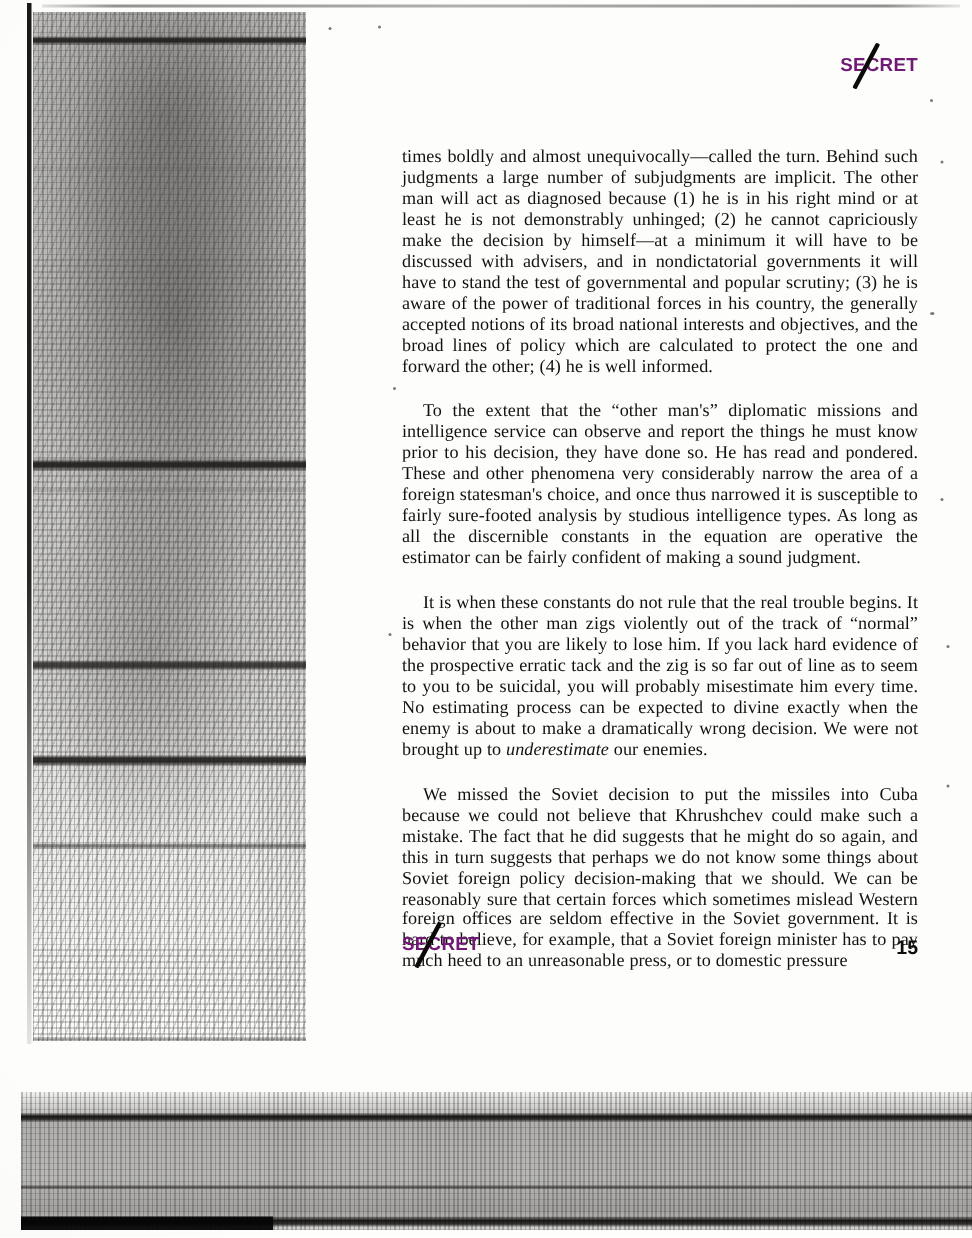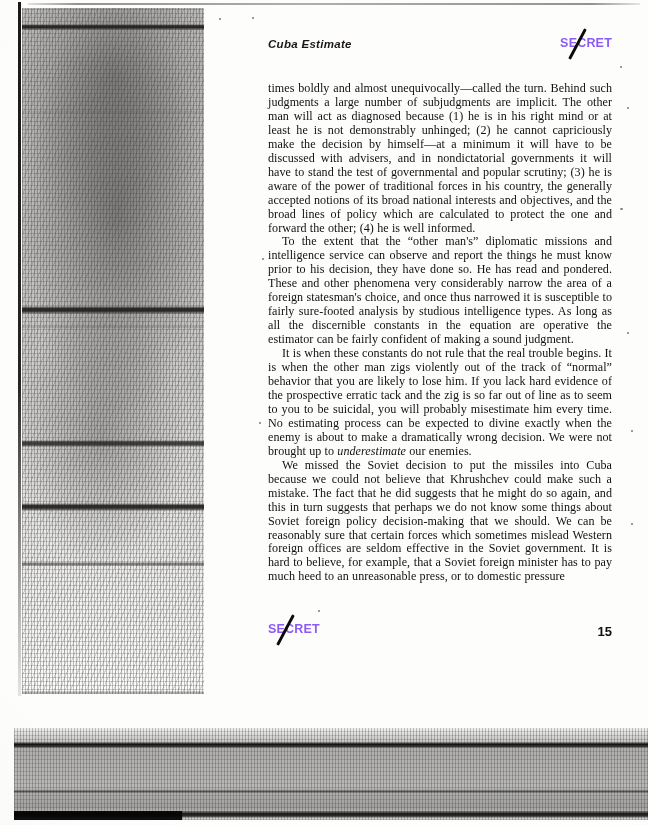--- a/index.html
+++ b/index.html
@@ -175,21 +175,21 @@
     white-space: nowrap;
   }
 
   
   .secret-stamp {
     position: absolute;
     font-family: "Liberation Sans", "DejaVu Sans", sans-serif;
     font-weight: 700;
     font-size: 12.5px;
     letter-spacing: 0.2px;
-    color: #8b5cf6;
+    color: #701a75;
     white-space: nowrap;
   }
   .secret-stamp .strike {
     position: absolute;
     left: 16px;
     top: -9px;
     width: 3px;
     height: 34px;
     background: #0d0b0a;
     transform: rotate(28deg);
@@ -210,21 +210,21 @@
   }
 
   
   .body-text {
     position: absolute;
     left: 268px;
     top: 82px;
     width: 344px;
   }
   .body-text p {
-    margin: 0 0 0 0;
+    margin: 16px 0 0 0;
     font-family: "Liberation Serif", "DejaVu Serif", serif;
     font-size: 12.1px;
     line-height: 13.95px;
     text-align: justify;
     text-justify: inter-word;
     color: #131110;
     text-indent: 14px;
     letter-spacing: 0.04px;
     word-spacing: 0.2px;
   }
@@ -253,23 +253,20 @@
     <div class="la-faint f2"></div>
     <div class="la-streak s1"></div>
     <div class="la-streak s2"></div>
     <div class="la-faint f1"></div>
     <div class="la-streak s3"></div>
     <div class="la-streak s4"></div>
     <div class="la-streak s5"></div>
     <div class="la-streak s6"></div>
   </div>
 
-  <div class="running-head">
-    <div class="head-title">Cuba Estimate</div>
-  </div>
 
   <div class="secret-stamp secret-top">
     <span>SECRET</span>
     <span class="strike"></span>
   </div>
 
   <div class="body-text">
     <p class="first">times boldly and almost unequivocally—called the turn.  Behind such judgments a large number of subjudgments are implicit.  The other man will act as diagnosed because (1) he is in his right mind or at least he is not demonstrably unhinged; (2) he cannot capriciously make the decision by himself—at a minimum it will have to be discussed with advisers, and in nondictatorial governments it will have to stand the test of governmental and popular scrutiny; (3) he is aware of the power of traditional forces in his country, the generally accepted notions of its broad national interests and objectives, and the broad lines of policy which are calculated to protect the one and forward the other; (4) he is well informed.</p>
     <p>To the extent that the “other man's” diplomatic missions and intelligence service can observe and report the things he must know prior to his decision, they have done so.  He has read and pondered.  These and other phenomena very considerably narrow the area of a foreign statesman's choice, and once thus narrowed it is susceptible to fairly sure-footed analysis by studious intelligence types.  As long as all the discernible constants in the equation are operative the estimator can be fairly confident of making a sound judgment.</p>
     <p>It is when these constants do not rule that the real trouble begins.  It is when the other man zigs violently out of the track of “normal” behavior that you are likely to lose him.  If you lack hard evidence of the prospective erratic tack and the zig is so far out of line as to seem to you to be suicidal, you will probably misestimate him every time.  No estimating process can be expected to divine exactly when the enemy is about to make a dramatically wrong decision.  We were not brought up to <em>underestimate</em> our enemies.</p>

